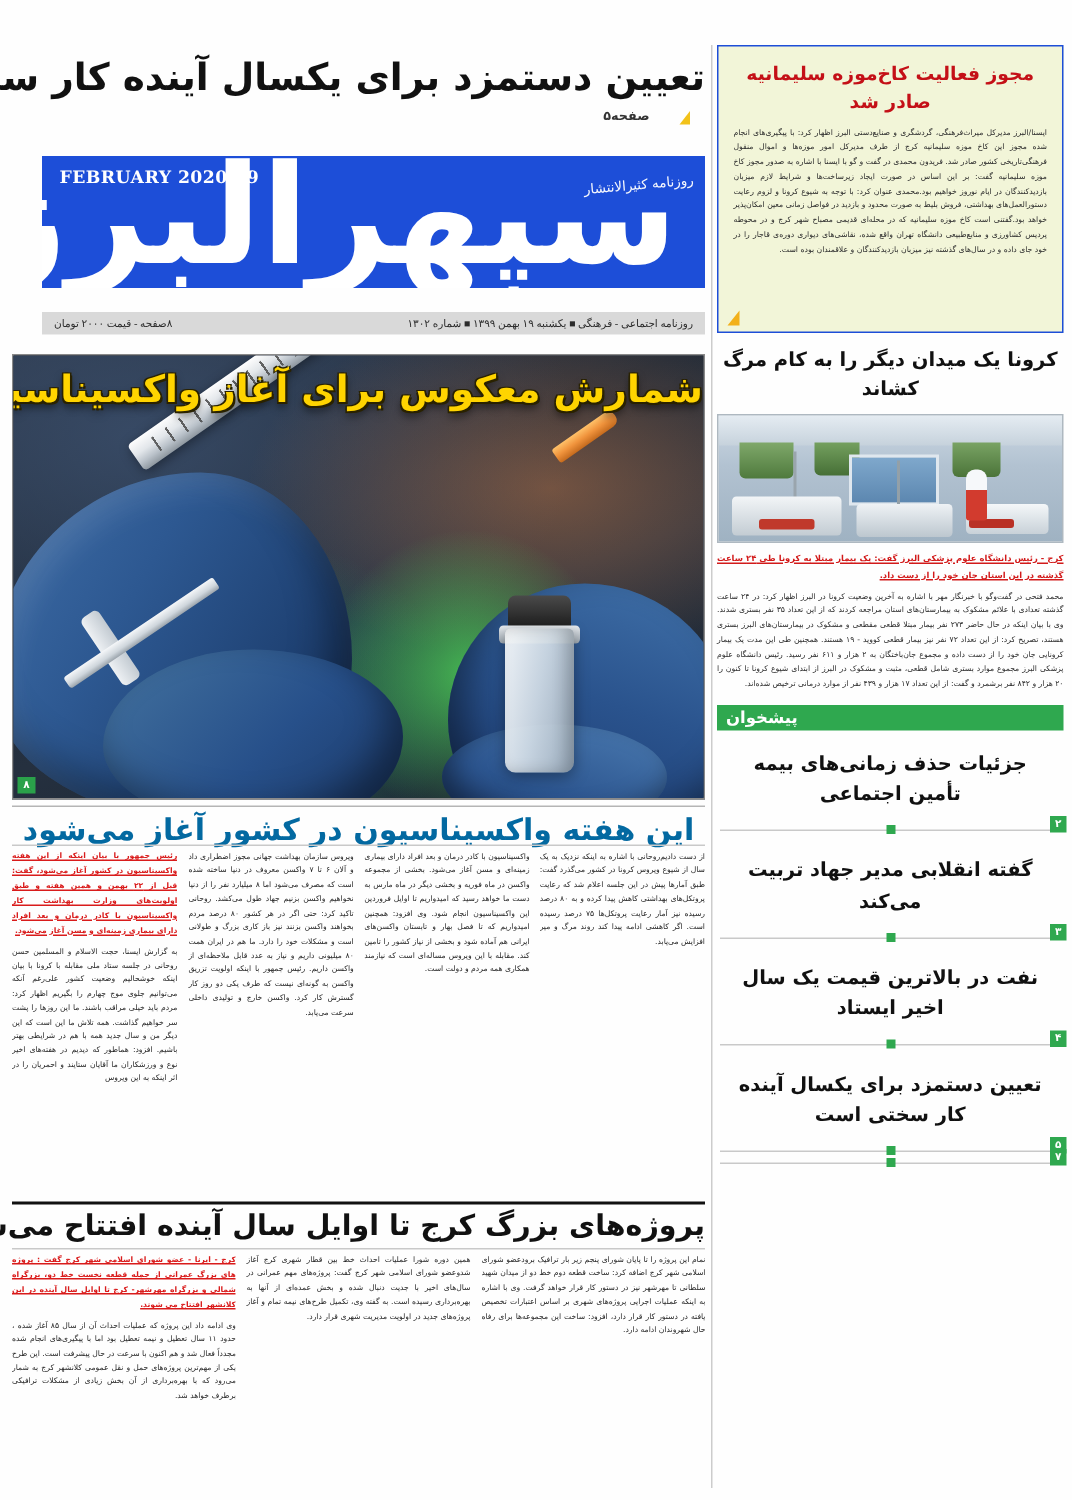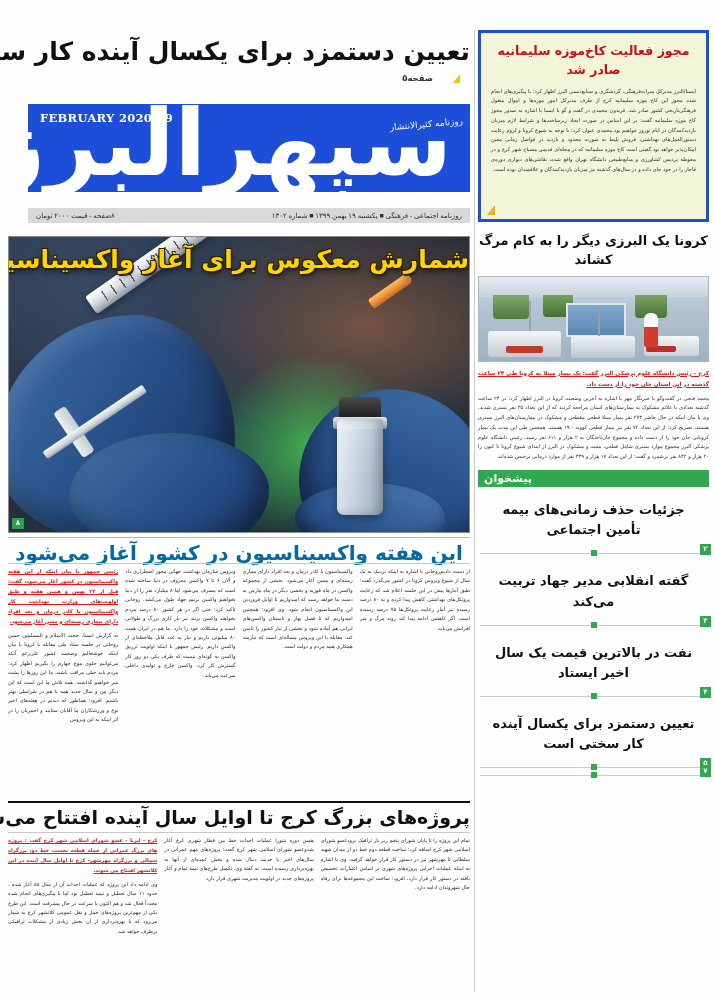--- a/index.html
+++ b/index.html
@@ -337,21 +337,21 @@
   .sidebar {
     position: absolute;
     right: 6px; top: 30px;
     width: 231px;
     height: 962px;
   }
   .box-museum {
     position: relative;
     width: 231px; height: 192px;
     background: #f2f5d8;
-    border: 3px solid #1d4ed8;
+    border: 1px solid #1d4ed8;
     padding: 9px 10px 8px 10px;
     direction: rtl;
   }
   .box-museum h2 {
     font-size: 12.5px;
     font-weight: 700;
     color: #c41017;
     text-align: center;
     line-height: 1.5;
     margin-bottom: 7px;
@@ -559,21 +559,21 @@
 
   <div class="sidebar-divider"></div>
   <div class="sidebar">
 
     <div class="box-museum">
       <h2>مجوز فعالیت کاخ‌موزه سلیمانیه صادر شد</h2>
       <p>ایسنا/البرز مدیرکل میراث‌فرهنگی، گردشگری و صنایع‌دستی البرز اظهار کرد: با پیگیری‌های انجام شده مجوز این کاخ موزه سلیمانیه کرج از طرف مدیرکل امور موزه‌ها و اموال منقول فرهنگی‌تاریخی کشور صادر شد. فریدون محمدی در گفت و گو با ایسنا با اشاره به صدور مجوز کاخ موزه سلیمانیه گفت: بر این اساس در صورت ایجاد زیرساخت‌ها و شرایط لازم میزبان بازدیدکنندگان در ایام نوروز خواهیم بود.محمدی عنوان کرد: با توجه به شیوع کرونا و لزوم رعایت دستورالعمل‌های بهداشتی، فروش بلیط به صورت محدود و بازدید در فواصل زمانی معین امکان‌پذیر خواهد بود.گفتنی است کاخ موزه سلیمانیه که در محله‌ای قدیمی مصباح شهر کرج و در محوطه پردیس کشاورزی و منابع‌طبیعی دانشگاه تهران واقع شده، نقاشی‌های دیواری دوره‌ی قاجار را در خود جای داده و در سال‌های گذشته نیز میزبان بازدیدکنندگان و علاقمندان بوده است.</p>
       <div class="corner-tri"></div>
     </div>
 
-    <div class="corona-head">کرونا یک البرزی دیگر را به کام مرگ کشاند</div>
+    <div class="corona-head">کرونا یک میدان دیگر را به کام مرگ کشاند</div>
 
     <div class="corona-photo">
       <div class="cp-ceil"></div>
       <div class="cp-cur1"></div>
       <div class="cp-cur2"></div>
       <div class="cp-cur3"></div>
       <div class="cp-win"></div>
       <div class="cp-pole"></div>
       <div class="cp-pole2"></div>
       <div class="cp-bed1"></div>

